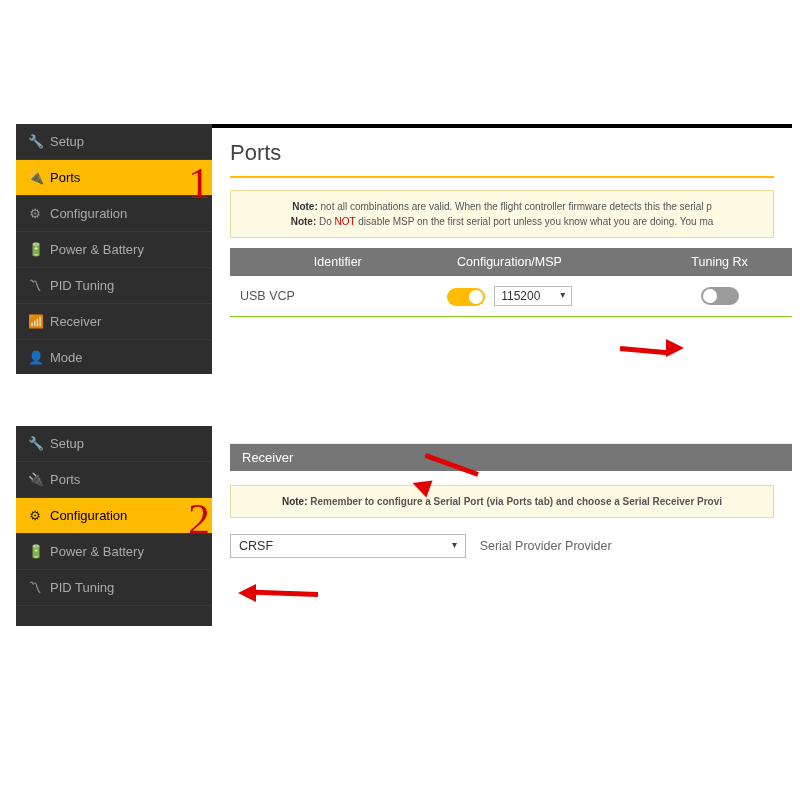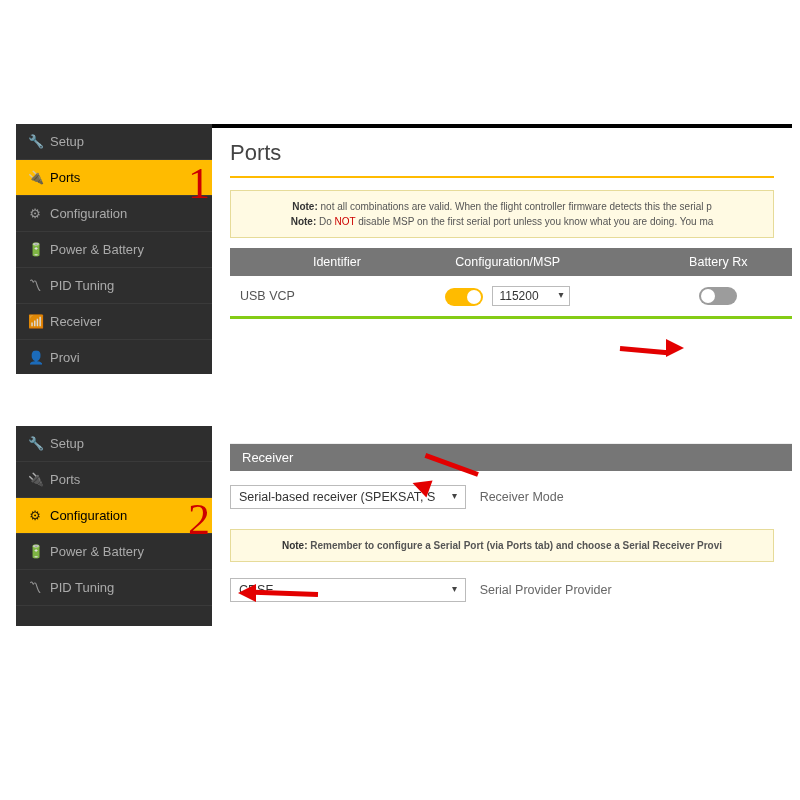--- a/index.html
+++ b/index.html
@@ -19,21 +19,21 @@
   h2.section { font-size: 22px; font-weight: 400; color: #444; margin: 12px 18px 10px; }
   .hr-yellow { height: 2px; background: #ffbb00; margin: 0 18px 12px; }
 
   .notebox { margin: 0 18px 10px; border: 1px solid #e6db99; background: #fffae3; padding: 8px 10px; font-size: 10px; color: #555; line-height: 1.5; text-align: center; }
   .notebox strong { color: #333; }
   .notebox .red { color: #c00; font-weight: normal; }
 
   table.ports { width: calc(100% - 18px); margin-left: 18px; border-collapse: collapse; font-size: 12.5px; }
   table.ports th { background: #767676; color: #fff; font-weight: 400; padding: 7px 10px; text-align: center; }
   table.ports th:first-child { text-align: right; }
-  table.ports td { border-bottom: 3px solid #84cc16; padding: 10px 10px; text-align: center; }
+  table.ports td { border-bottom: 1px solid #84cc16; padding: 10px 10px; text-align: center; }
   table.ports td:first-child { text-align: left; color: #555; }
 
   .toggle { position: relative; display: inline-block; width: 38px; height: 18px; border-radius: 9px; vertical-align: middle; }
   .toggle.off { background: #9c9c9c; }
   .toggle.on { background: #ffbb00; }
   .toggle::after { content: ""; position: absolute; top: 2px; width: 14px; height: 14px; border-radius: 50%; background: #fff; }
   .toggle.off::after { left: 2px; }
   .toggle.on::after { right: 2px; }
 
   .baud { display: inline-block; border: 1px solid #bbb; background: #fff; padding: 2px 6px; font-size: 12px; min-width: 78px; text-align: left; margin-left: 6px; position: relative; }
@@ -87,37 +87,37 @@
         <div class="sideitem">
             <span class="icn">〽</span>
             <span>PID Tuning</span>
           </div>
         <div class="sideitem">
             <span class="icn">📶</span>
             <span>Receiver</span>
           </div>
         <div class="sideitem">
             <span class="icn">👤</span>
-            <span>Provi</span>
+            <span>Mode</span>
           </div>
       </div>
       <div class="content">
         <div class="contenttop"></div>
         <h2 class="section">Ports</h2>
         <div class="hr-yellow"></div>
         <div class="notebox">
           <div><strong>Note:</strong><span> not all combinations are valid. When the flight controller firmware detects this the serial p</span></div>
           <div><strong>Note:</strong><span> Do </span><span class="red">NOT</span><span> disable MSP on the first serial port unless you know what you are doing. You ma</span></div>
         </div>
         <table class="ports">
           <thead>
               <tr>
             <th>Identifier</th>
             <th>Configuration/MSP</th>
-            <th>Battery Rx</th>
+            <th>Tuning Rx</th>
           </tr>
             </thead>
           <tbody>
             <tr>
               <td>USB VCP</td>
               <td>
                 <span class="toggle on"></span>
                 <span class="baud">115200</span>
               </td>
               <td><span class="toggle off"></span></td>
@@ -148,24 +148,20 @@
             <span>Power &amp; Battery</span>
           </div>
         <div class="sideitem">
             <span class="icn">〽</span>
             <span>PID Tuning</span>
           </div>
       </div>
       <div class="content">
         <div style="height:18px;border-bottom:1px solid #eee;margin-left:18px;"></div>
         <div class="receiver-head">Receiver</div>
-        <div>
-          <span class="dropdown-wide">Serial-based receiver (SPEKSAT, S</span>
-          <span class="inline-label">Receiver Mode</span>
-        </div>
         <div class="notebox" style="margin-top:14px;font-weight:bold;">
           <strong>Note:</strong><span> Remember to configure a Serial Port (via Ports tab) and choose a Serial Receiver Provi</span>
         </div>
         <div>
           <span class="dropdown-wide">CRSF</span>
           <span class="inline-label">Serial Provider Provider</span>
         </div>
       </div>
     </div>
   </div>

